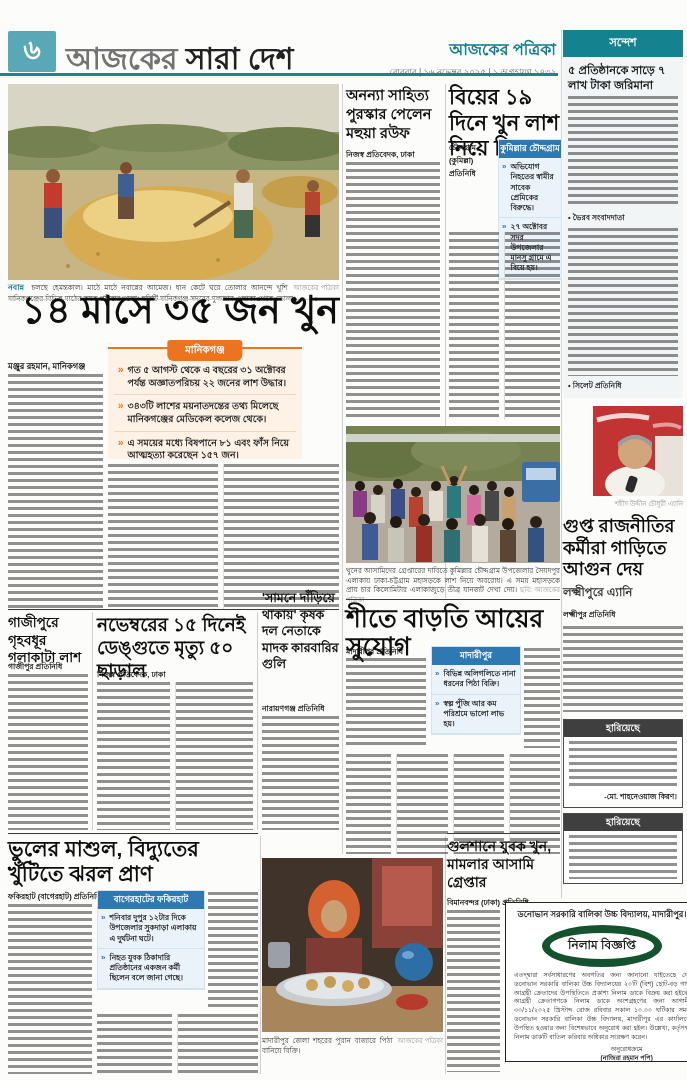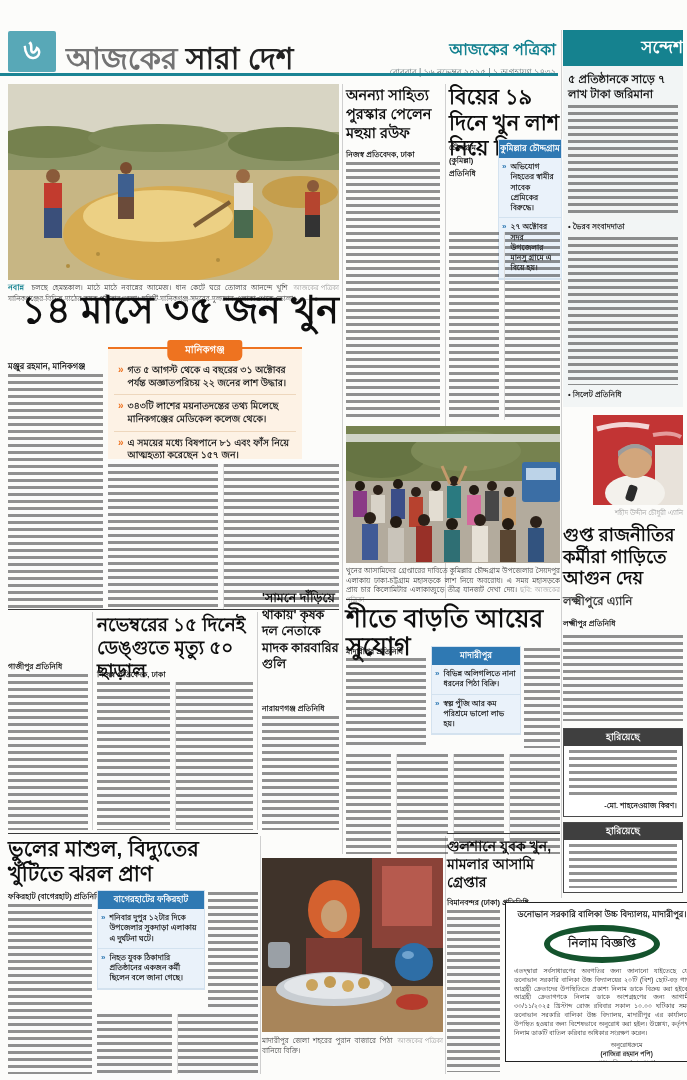--- a/index.html
+++ b/index.html
@@ -35,32 +35,32 @@
   .bul:last-child{border-bottom:none;}
   .bul .mk{color:#ee7320;font-weight:800;font-size:10px;line-height:1.2;}
   .bul .tx{font-size:9.4px;font-weight:600;line-height:1.35;color:#222;text-align:left;}
   
   .bbox{background:#eaf2fa;border:1px solid #d4e2ef;}
   .bbox .bhead{background:#2f79b3;color:#fff;font-weight:700;font-size:8.6px;text-align:center;padding:2px 1px;}
   .bbox .bul{border-bottom:1px solid #d3e2ef;padding:4px 3px;}
   .bbox .bul .mk{color:#2f79b3;font-size:8px;}
   .bbox .bul .tx{font-size:7.6px;font-weight:600;}
   
-  .sandesh-head{background:#15828f;color:#fff;font-weight:800;font-size:17px;text-align:right;padding:4px 0;}
+  .sandesh-head{background:#15828f;color:#fff;font-weight:800;font-size:11px;text-align:center;padding:4px 0;}
   .snd-panel{background:#f2f5f5;padding:6px 5px;}
   .snd-h{font-weight:800;font-size:11.3px;line-height:1.3;color:#111;}
   .snd-src{font-weight:700;font-size:7.6px;color:#222;margin-top:3px;}
   
   .lostbox{border:1px solid #4a4a4a;background:#fff;}
   .lhead{background:#3f3f3f;color:#fff;font-weight:700;font-size:9.3px;text-align:center;padding:1px 0;}
   .lbody{padding:4px 5px;}
   .lsign{font-weight:700;font-size:7.4px;text-align:right;margin-top:2px;}
   .auction{border:1px solid #222;background:#fff;padding:5px 8px;overflow:hidden;}
   .a-school{text-align:center;font-weight:700;font-size:8.4px;}
-  .a-oval{display:block;width:max-content;margin:3px auto 4px auto;border:6px solid #14532d;border-radius:50%;
+  .a-oval{display:block;width:max-content;margin:3px auto 4px auto;border:8px solid #14532d;border-radius:50%;
           padding:3px 18px;font-weight:800;font-size:12px;}
   .a-body{font-size:6.3px;line-height:1.4;text-align:justify;color:#222;}
   .a-sign{width:72%;margin-left:auto;text-align:center;font-size:6.3px;line-height:1.5;margin-top:2px;}
   .a-sign .b{font-weight:700;}
   .subhead{font-size:11.5px;color:#333;font-weight:600;}
   .photo{display:block;}
 </style>
 </head>
 <body>
 
@@ -271,20 +271,21 @@
 
     <ellipse cx="150" cy="144" rx="16" ry="8" fill="#b53b2c"></ellipse>
   </svg>
   <div class="abs cap" style="left:262px;top:1036px;width:181px;">
     <span class="credit" style="float:right;margin-left:5px;">আজকের পত্রিকা</span>
     <span>মাদারীপুর জেলা শহরের পুরান বাজারে পিঠা বানিয়ে বিক্রি।</span>
   </div>
 
   <div class="hrule" style="left:8px;top:609px;width:331px;"></div>
 
+  <div class="abs hl" style="left:8px;top:614px;width:82px;font-size:13.5px;line-height:1.3;">গাজীপুরে গৃহবধূর গলাকাটা লাশ</div>
   <div class="abs byline" style="left:8px;top:660px;">গাজীপুর প্রতিনিধি</div>
   <div class="abs sim" style="left:8px;top:674px;width:80px;height:156px;"></div>
 
   <div class="abs hl" style="left:97px;top:613px;width:156px;font-size:18.5px;line-height:1.25;">নভেম্বরের ১৫ দিনেই ডেঙ্গুতে মৃত্যু ৫০ ছাড়াল</div>
   <div class="abs byline" style="left:97px;top:668px;">নিজস্ব প্রতিবেদক, ঢাকা</div>
   <div class="abs cols" style="left:97px;top:682px;width:156px;height:148px;">
     <div class="col sim"></div>
     <div class="col sim"></div>
   </div>
 

